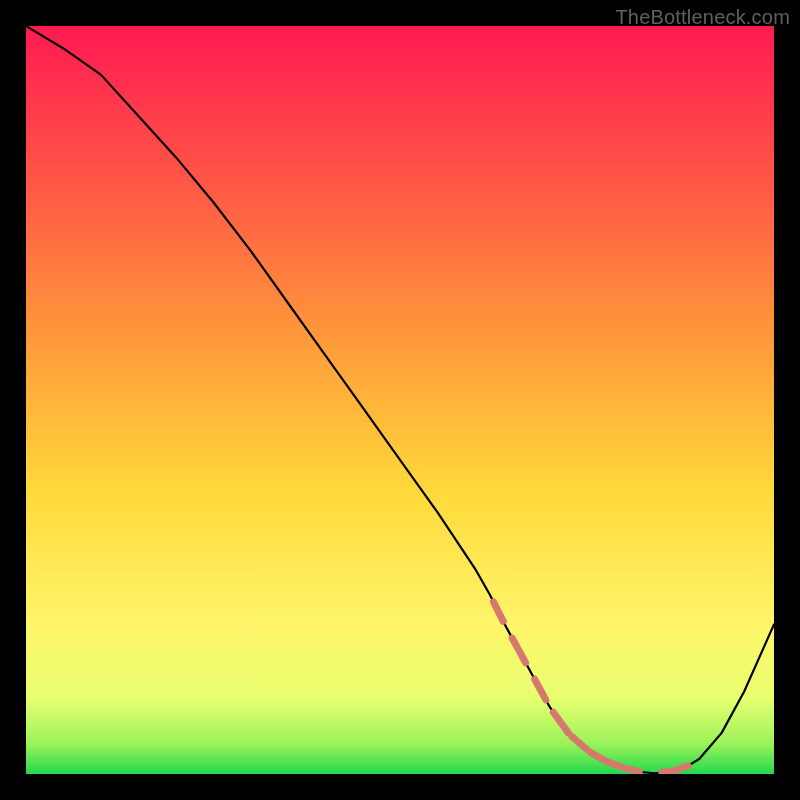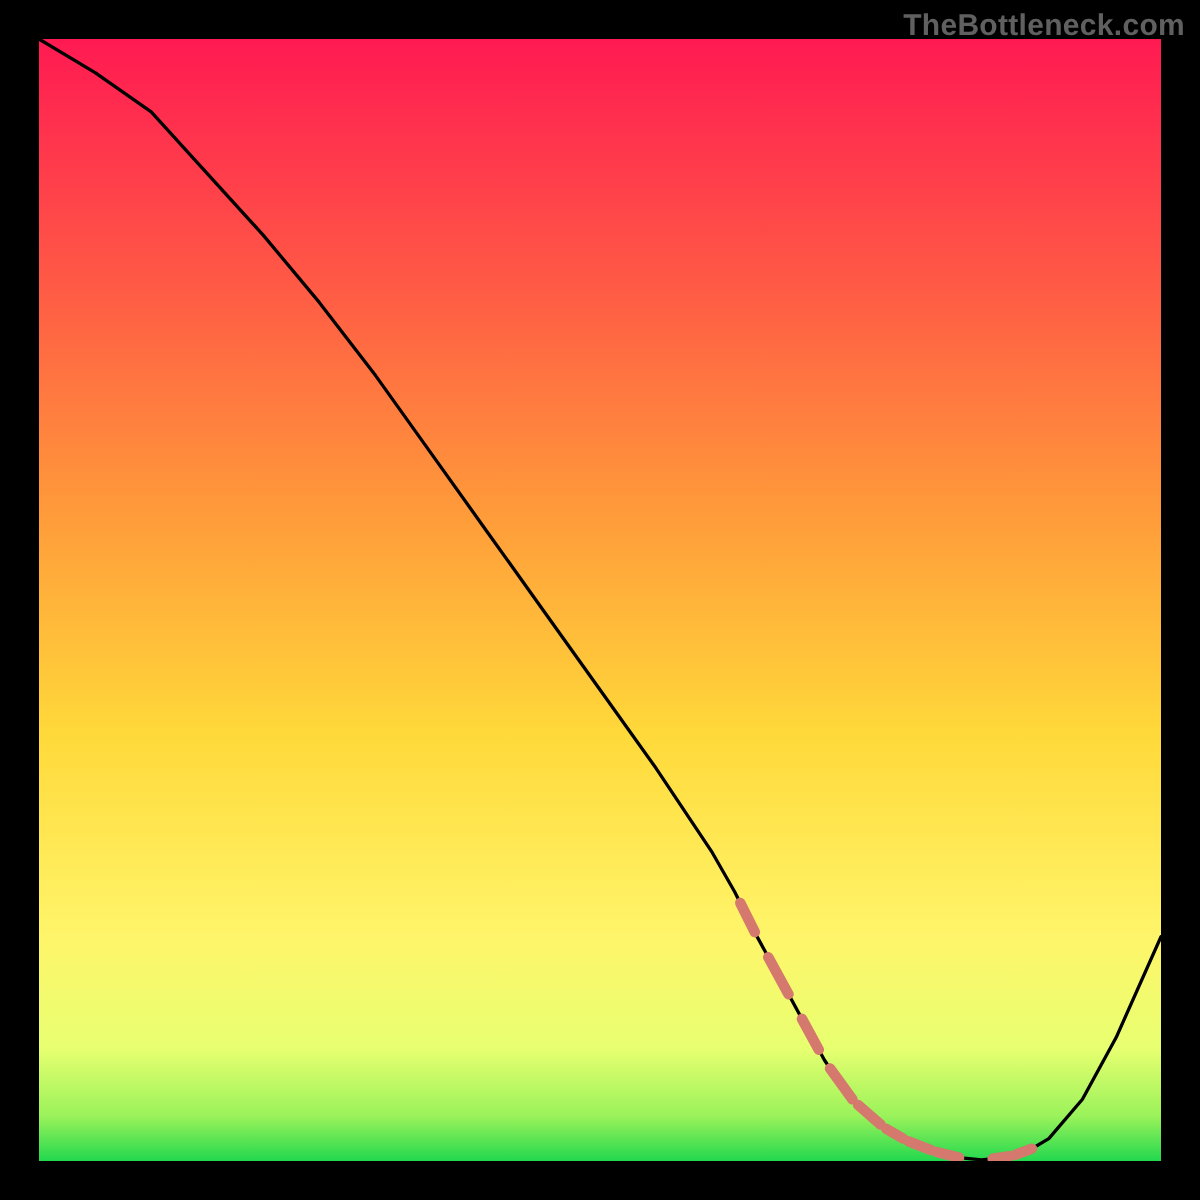--- a/index.html
+++ b/index.html
@@ -16,21 +16,21 @@
     width: 800px;
     height: 800px;
     background: #000000;
   }
   .watermark {
     position: absolute;
     top: 6px;
     right: 10px;
     color: #606060;
     font-size: 20px;
-    font-weight: 700;
+    font-weight: 400;
     letter-spacing: 0.2px;
     z-index: 10;
   }
   .plot-area {
     position: absolute;
     left: 26px;
     top: 26px;
     width: 748px;
     height: 748px;
   }

